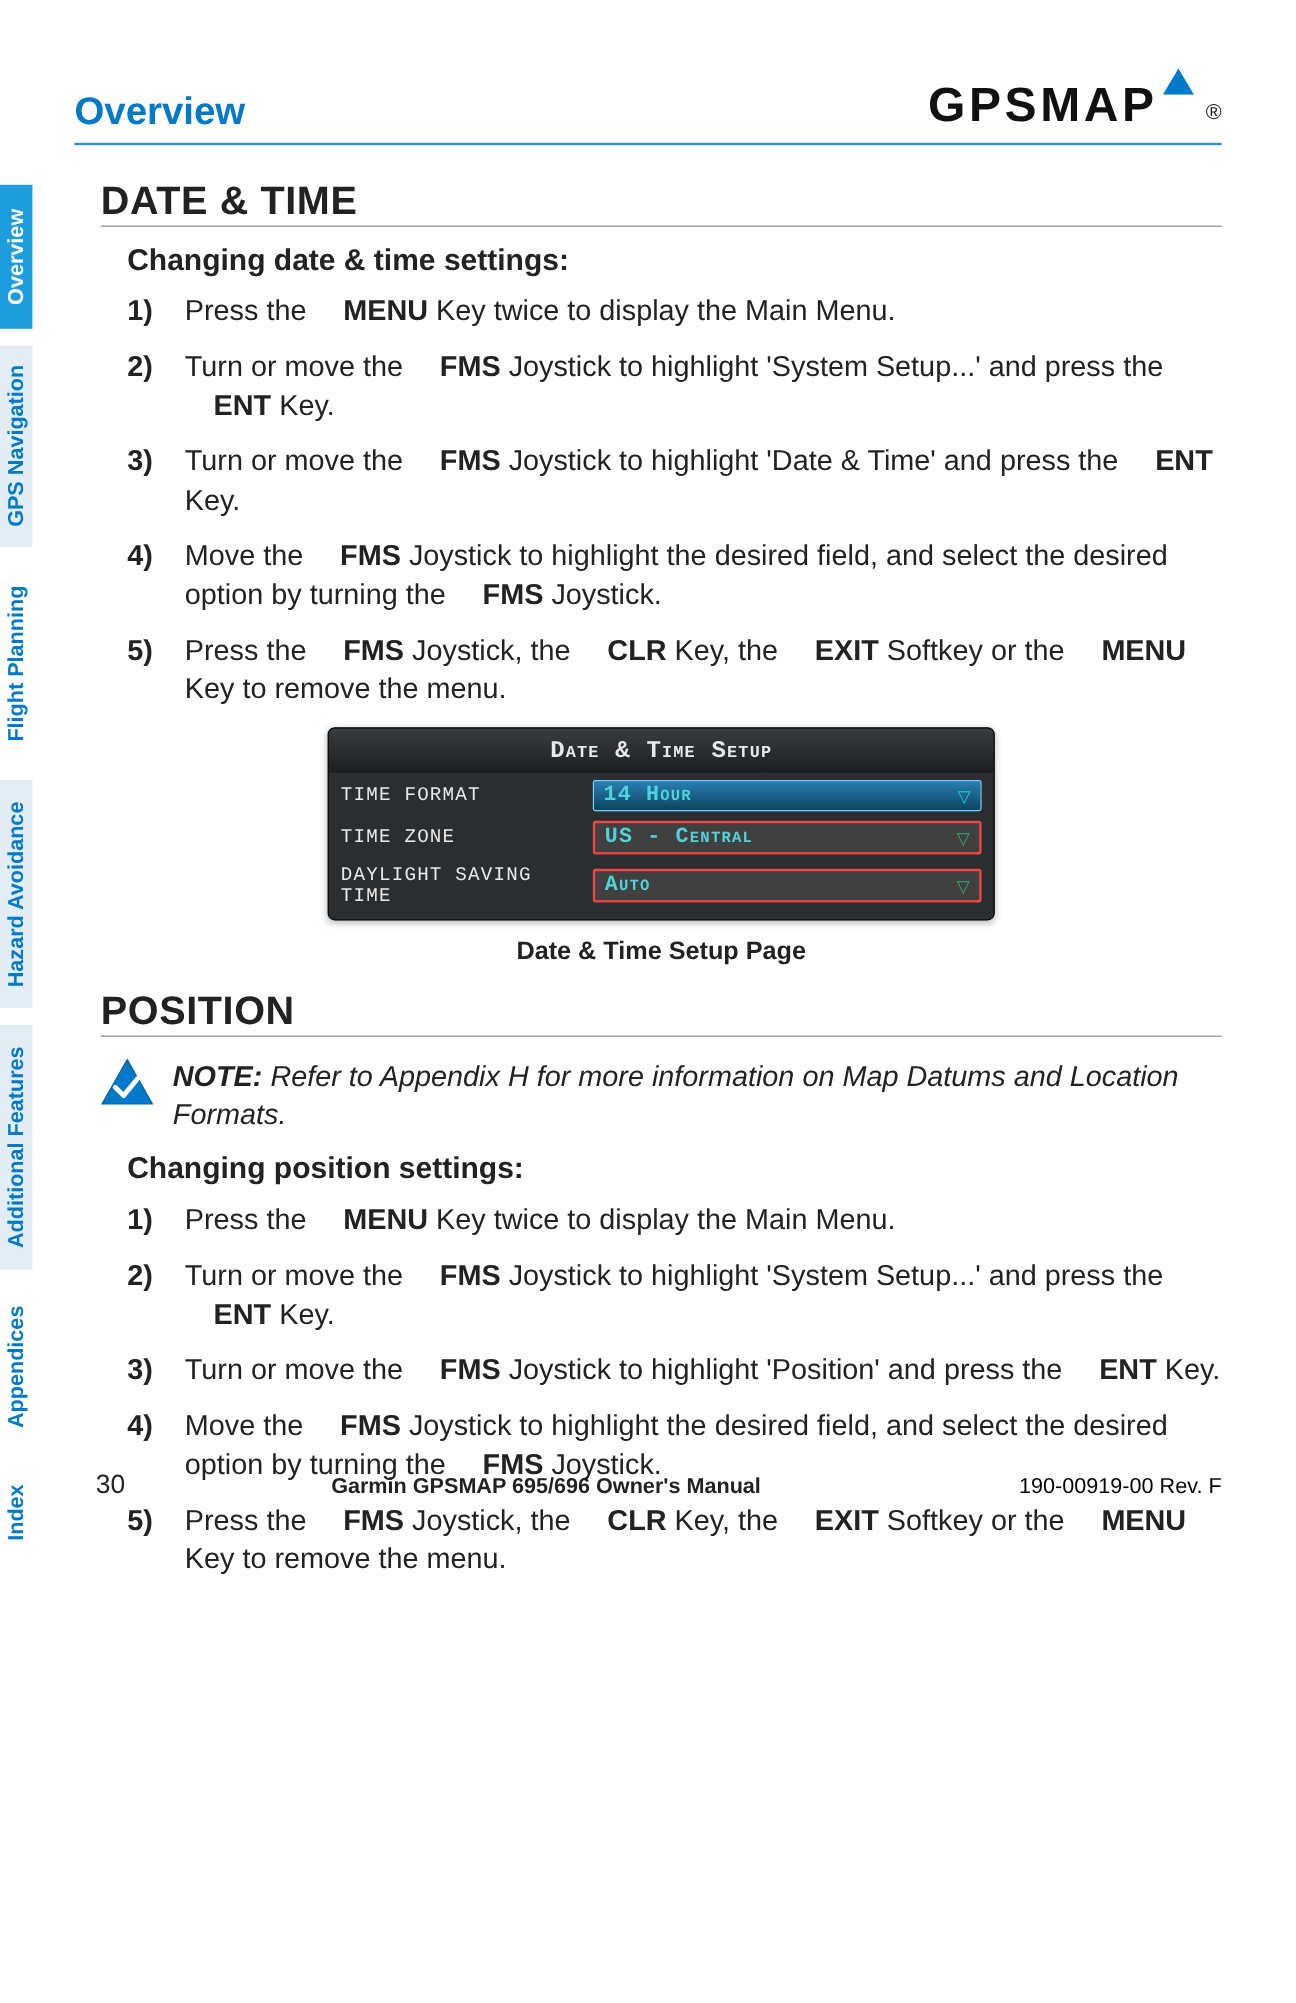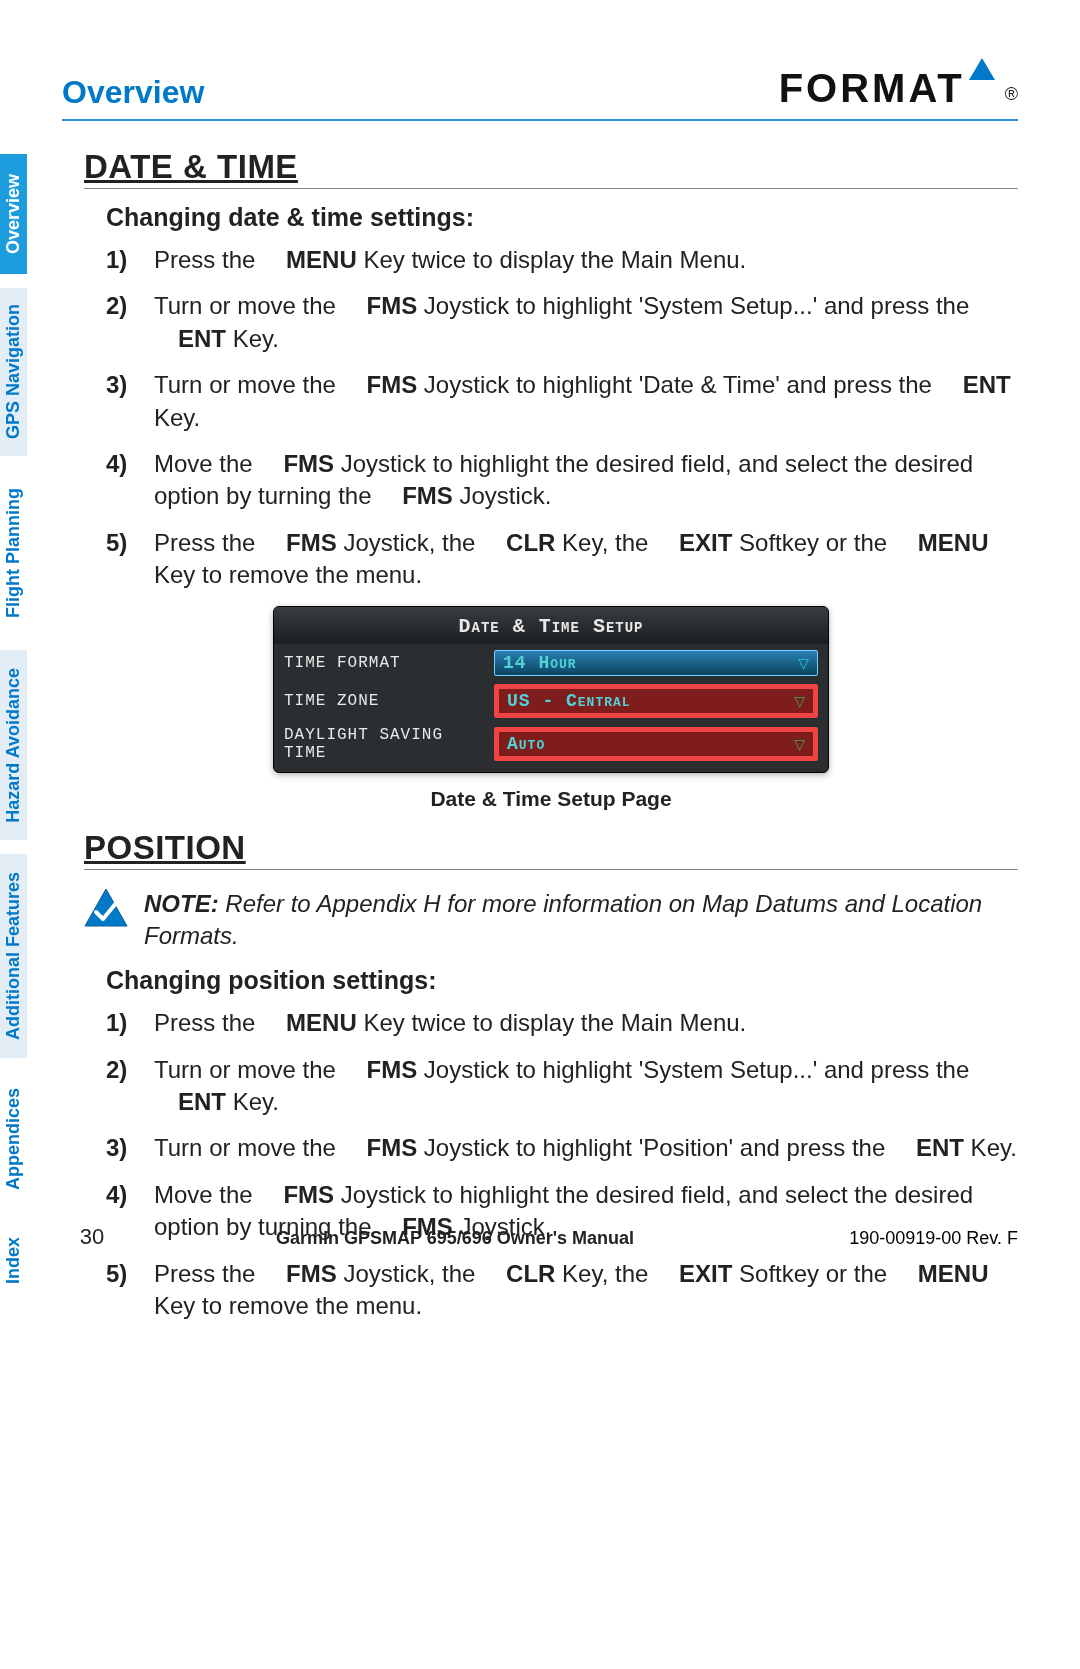--- a/index.html
+++ b/index.html
@@ -18,34 +18,34 @@
   
   .tabs { position: absolute; left: 0; top: 154px; width: 27px; }
   .tab { width: 27px; display: flex; align-items: center; justify-content: center; border-radius: 0; background: #e3edf6; margin-bottom: 14px; }
   .tab.active { background: #1e9dde; }
   .tab span { writing-mode: vertical-rl; transform: rotate(180deg); font-size: 18px; font-weight: 700; color: #0079c9; white-space: nowrap; padding: 12px 0; }
   .tab.active span { color: #fff; }
   .tab.plain { background: transparent; }
 
   
   .content { position: absolute; left: 84px; right: 62px; top: 130px; }
-  h1.sec { font-size: 33px; font-weight: 800; letter-spacing: 0.5px; margin-top: 18px; margin-bottom: 12px; border-bottom: 1px solid #888; padding-bottom: 2px; text-decoration: underline; }
+  h1.sec { font-size: 33px; font-weight: 800; letter-spacing: 0.5px; margin-top: 18px; margin-bottom: 12px; border-bottom: 1px solid #888; padding-bottom: 2px; }
   h2.sub { font-size: 25px; font-weight: 700; margin: 14px 0 12px 22px; }
   ol.steps { list-style: none; margin-left: 22px; }
   ol.steps li { display: flex; gap: 18px; font-size: 24px; line-height: 1.35; margin-bottom: 14px; }
   ol.steps li .num { font-weight: 800; min-width: 30px; }
   ol.steps li .txt b { font-weight: 800; margin-left: 24px; }
 
   
   .device { width: 556px; margin: 14px auto 8px; background: #1b1f22; border: 1px solid #000; border-radius: 6px; overflow: hidden; box-shadow: 0 2px 6px rgba(0,0,0,.3); }
   .device-title { text-align: center; color: #e8e8e8; font-family: "Courier New", monospace; font-weight: 700; font-size: 20px; letter-spacing: 1px; padding: 8px 0 6px; background: linear-gradient(#3a3d40,#1b1f22); font-variant: small-caps; }
   .device-body { background: #2a2e31; padding: 2px 0 6px; }
   .drow { display: flex; align-items: center; padding: 4px 10px; gap: 10px; }
   .drow .lbl { flex: 0 0 200px; color: #e8e8e8; font-family: Liberation Mono, monospace; font-size: 16px; letter-spacing: 1px; font-variant: small-caps; }
-  .drow .valwrap { flex: 1; display: flex; align-items: center; justify-content: space-between; background: #7f1d1d; border: 5px solid #ef4444; border-radius: 2px; padding: 2px 8px; }
+  .drow .valwrap { flex: 1; display: flex; align-items: center; justify-content: space-between; background: #404040; border: 2px solid #ef4444; border-radius: 2px; padding: 2px 8px; }
   .drow.sel .valwrap { background: linear-gradient(#2b7fb3,#0b445f); border: 1px solid #6fd3ff; }
   .drow .val { color: #4fd3d8; font-family: "Courier New", monospace; font-weight: 700; font-size: 18px; letter-spacing: 1px; font-variant: small-caps; }
   .drow .tri { color: #2fae6f; font-size: 14px; }
   .drow.sel .tri { color: #1bd0d8; }
   .device-caption { text-align: center; font-weight: 700; font-size: 21px; margin: 14px 0 10px; }
 
   
   .note { display: flex; gap: 16px; margin: 18px 0 10px 0; align-items: flex-start; }
   .note-icon { flex: 0 0 44px; }
   .note-icon svg { width: 44px; height: 44px; }
@@ -59,21 +59,21 @@
   .footer .rev { width: 230px; text-align: right; color: #000000; }
 </style>
 </head>
 <body>
 
 <div class="page">
 
   <div class="hdr">
     <div class="hdr-title">Overview</div>
     <div class="logo">
-      <span class="logo-txt">FORMAT</span>
+      <span class="logo-txt">GPSMAP</span>
       <span class="logo-tri">
         <svg viewBox="0 0 28 22">
             <polygon points="14,0 1,22 27,22" fill="#0079c9"></polygon>
           </svg>
       </span>
         <span class="logo-dot">®</span>
     </div>
   </div>
 
   <div class="tabs" id="tabs">

